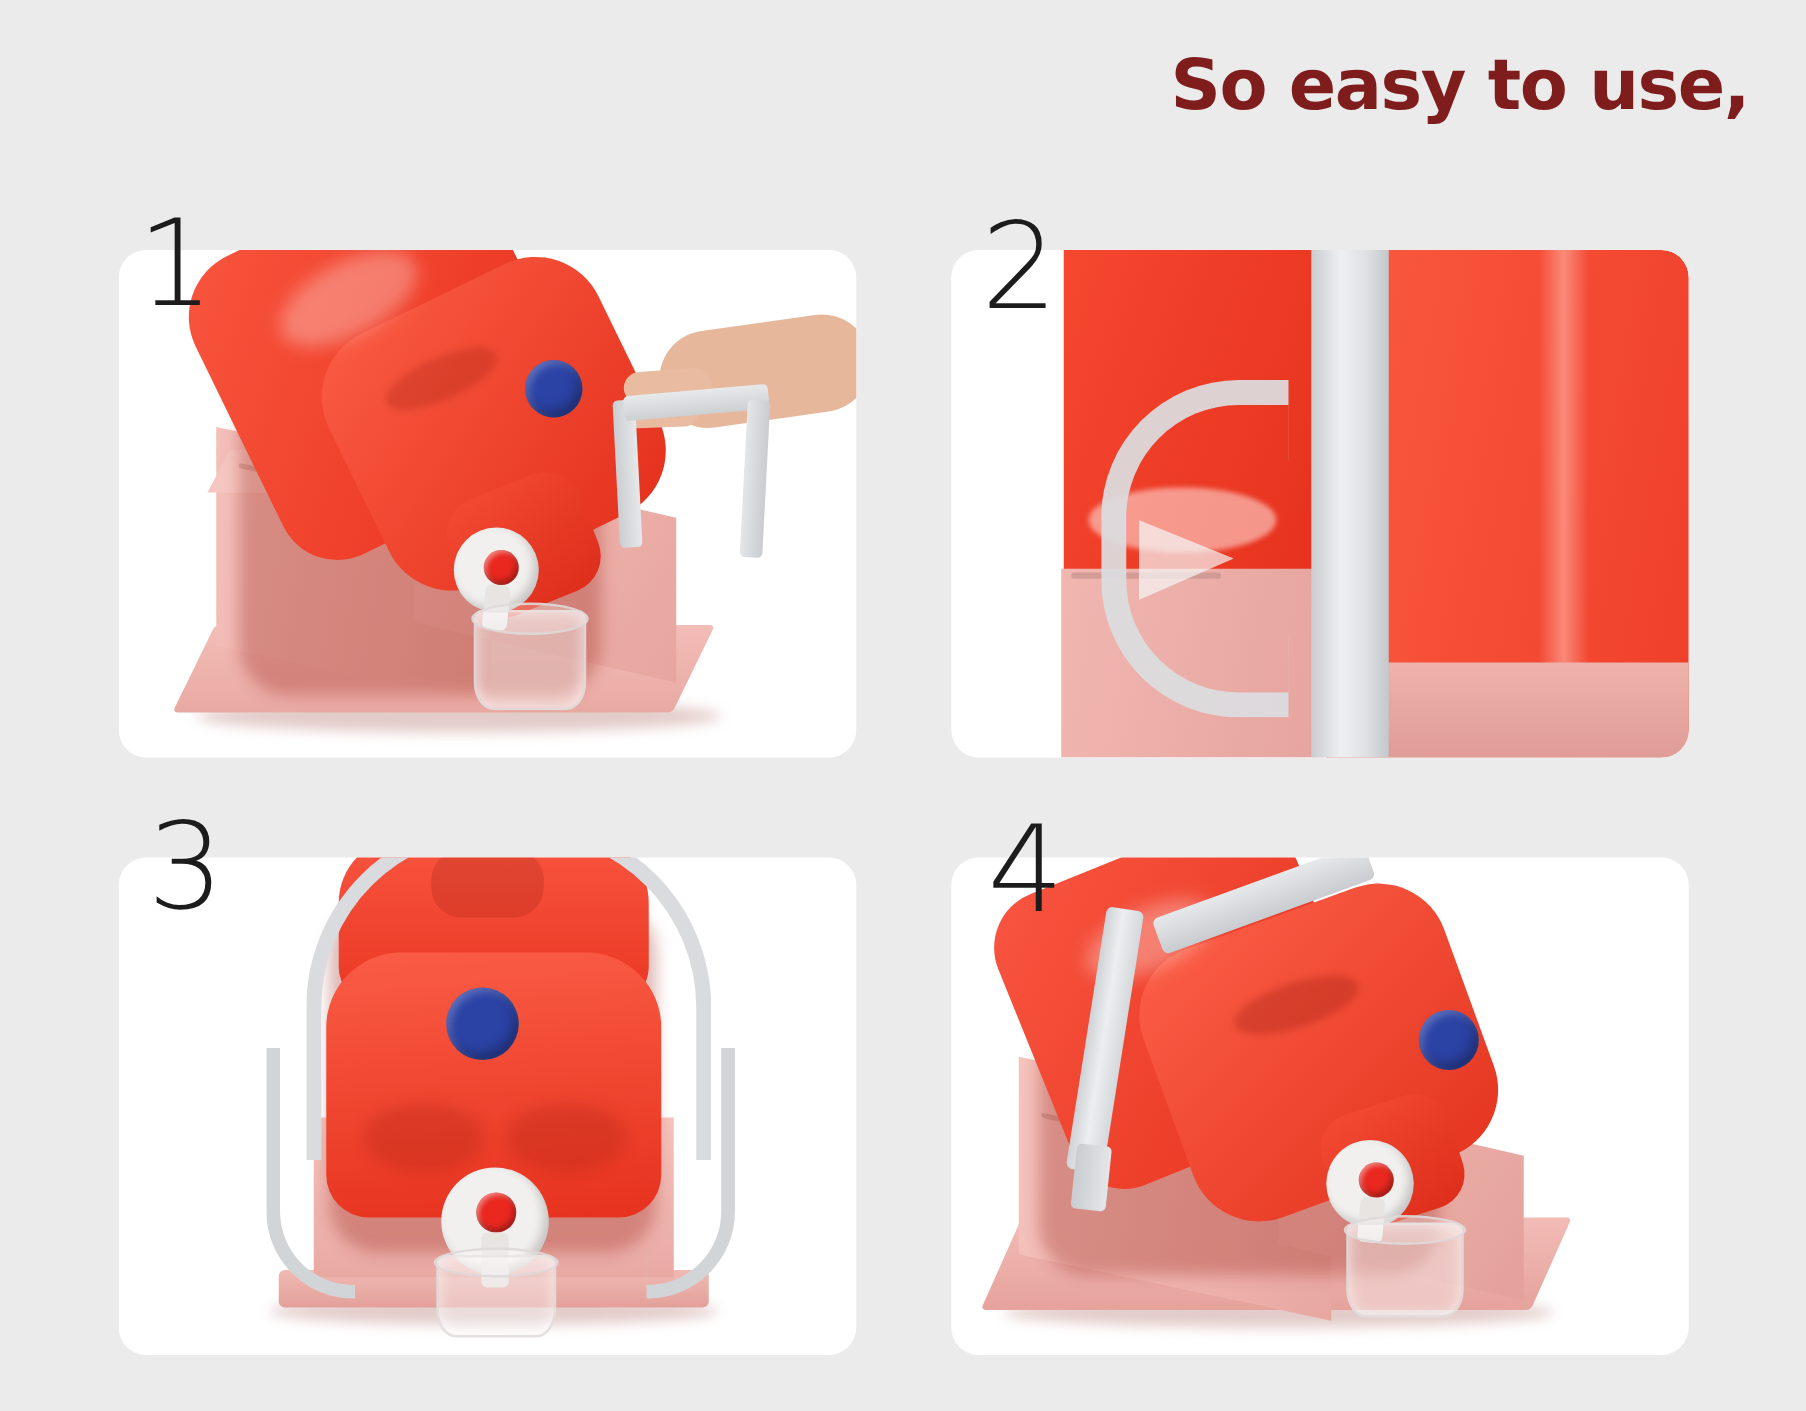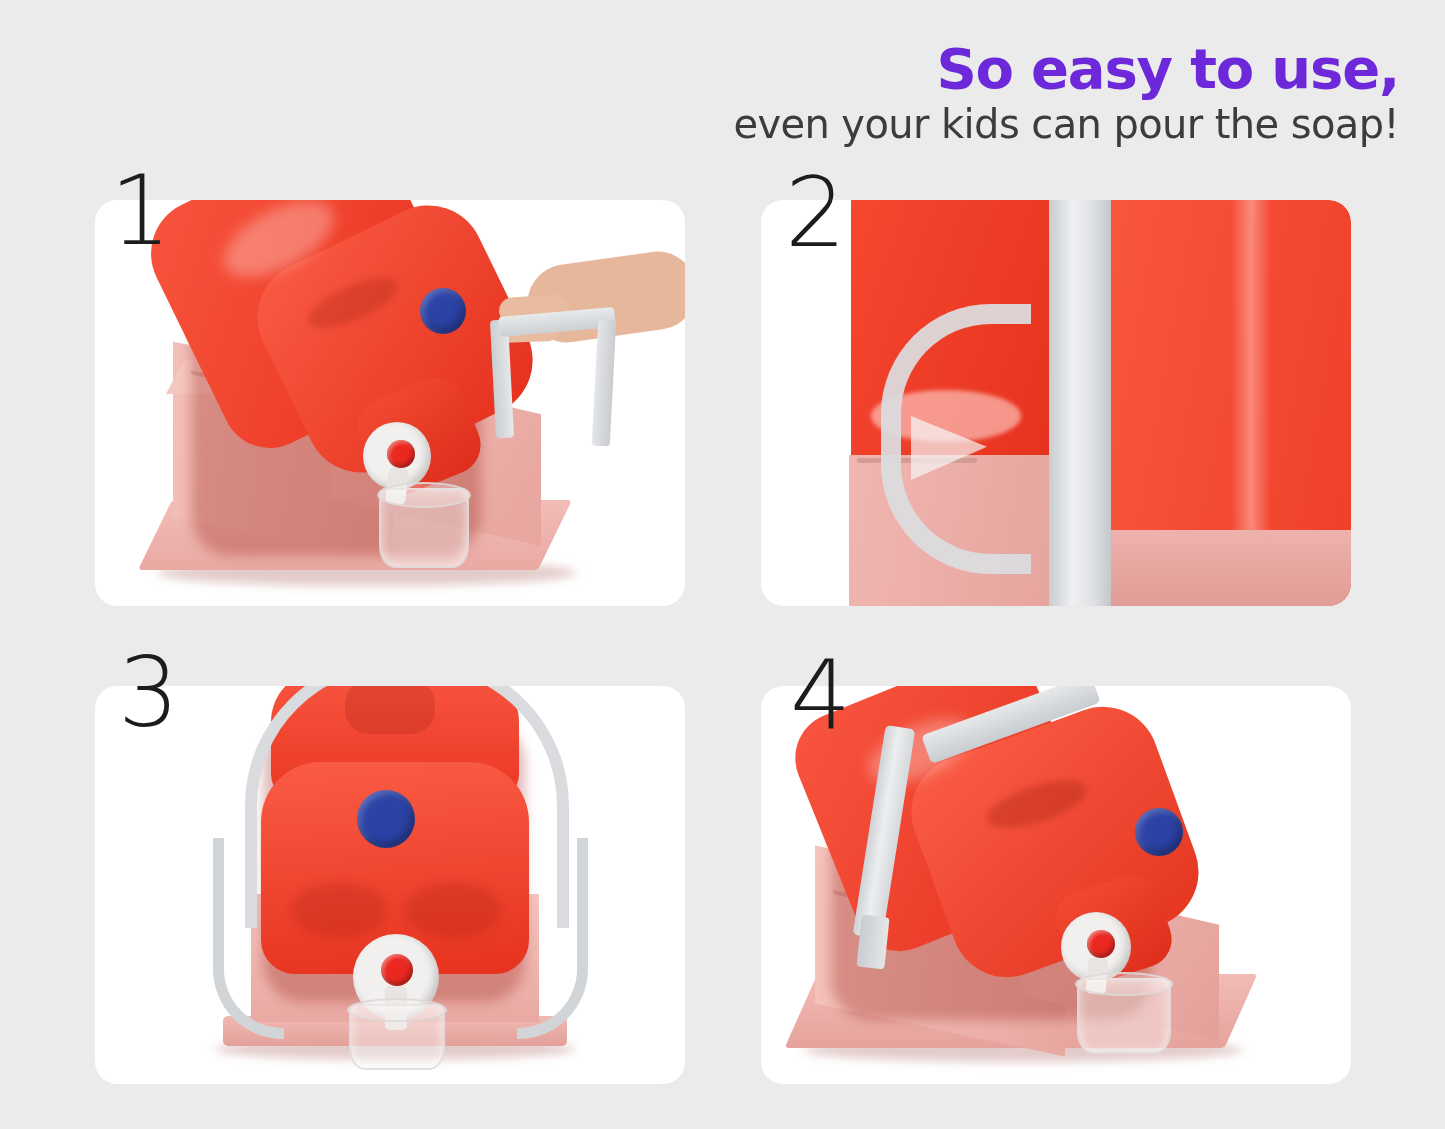--- a/index.html
+++ b/index.html
@@ -24,21 +24,21 @@
     top: 40px;
     right: 46px;
     text-align: right;
     width: 860px;
   }
   .headline-main {
     font-family: "DejaVu Sans", sans-serif;
     font-weight: 700;
     font-size: 56px;
     letter-spacing: -1.2px;
-    color: #6d28d9;
+    color: #7f1d1d;
     line-height: 1.02;
     display: block;
   }
   .headline-sub {
     font-family: "DejaVu Sans", sans-serif;
     font-weight: 400;
     font-size: 40px;
     letter-spacing: -0.6px;
     color: #3c3c3c;
     line-height: 1.18;
@@ -186,21 +186,20 @@
     border-radius: 16px;
   }
 </style>
 </head>
 <body>
 
 <div id="page">
 
   <div class="headline-block">
     <span class="headline-main">So easy to use,</span>
-    <span class="headline-sub">even your kids can pour the soap!</span>
   </div>
 
   <div class="grid">
 
     <div class="card c1">
       <div class="scene">
 
         <div class="stand-shadow" style="left:62px; top:360px; width:420px; height:26px; border-radius:50%;"></div>
         <div class="stand-tray" style="left:60px; top:300px; width:400px; height:70px; transform:skewX(-26deg); background:linear-gradient(180deg,#f3bdb7,#e9a9a3);"></div>
         <div class="stand-body" style="left:78px; top:165px; width:220px; height:175px; transform:skewY(12deg); background:linear-gradient(100deg,#f4c0ba,#e9a8a1);"></div>

